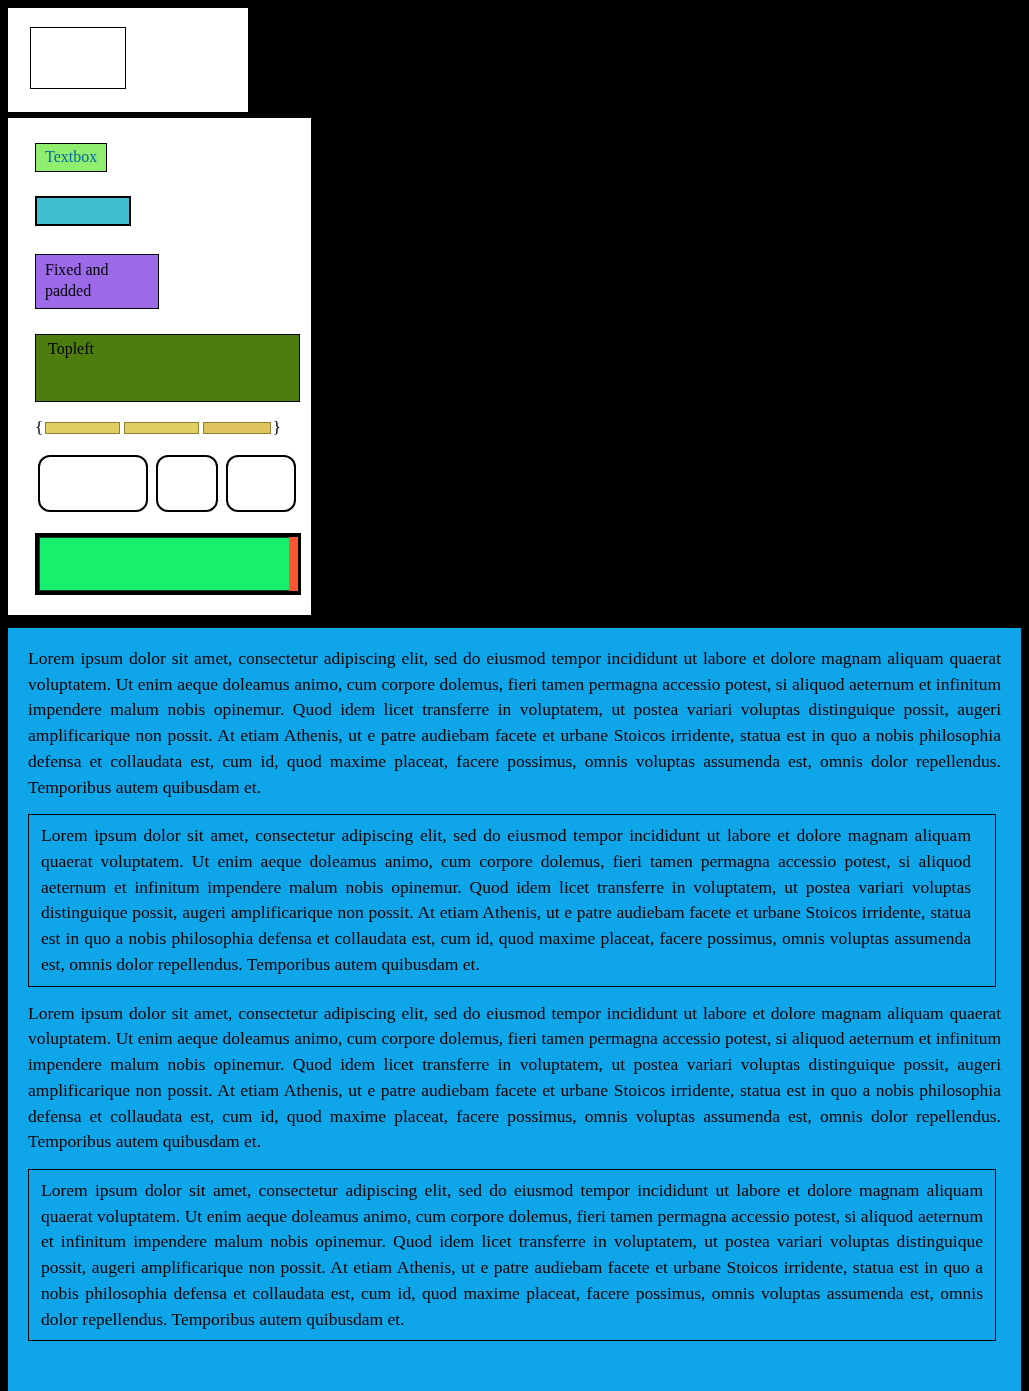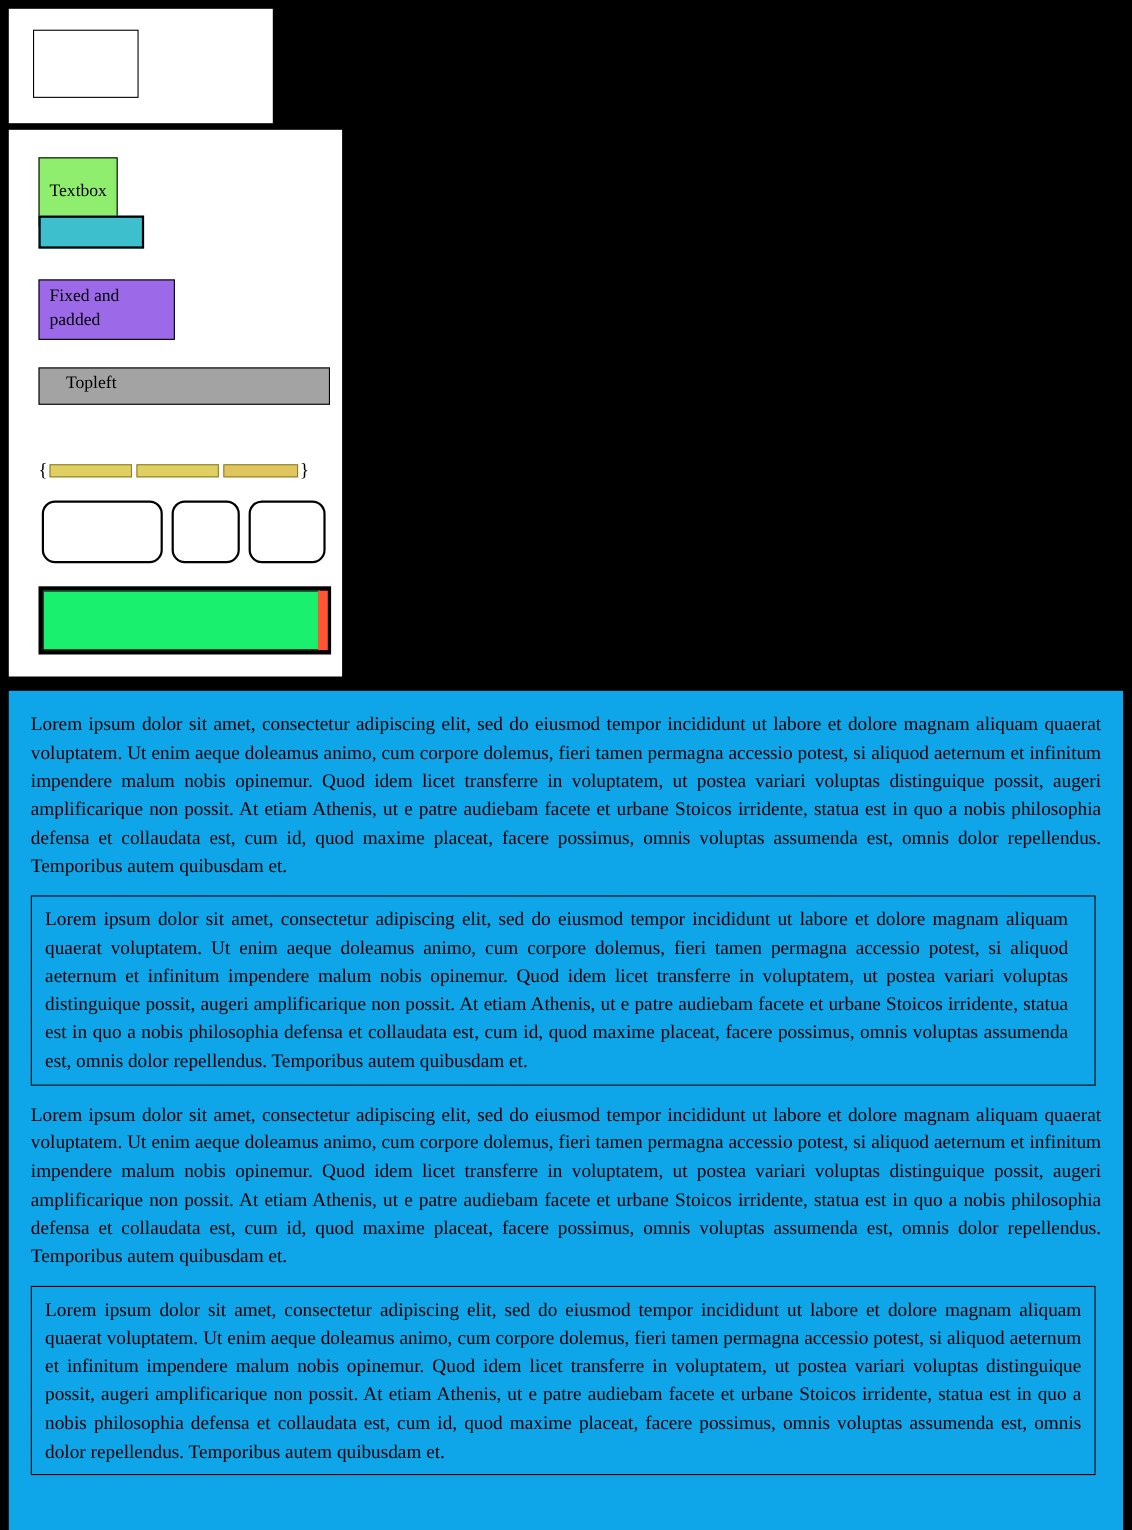--- a/index.html
+++ b/index.html
@@ -45,23 +45,23 @@
     background: #ffffff;
   }
 
   .box-textbox {
     position: absolute;
     left: 27px;
     top: 25px;
     background: #90ee6e;
     border: 1.4px solid #000000;
     box-sizing: border-box;
-    padding: 20px 9px;
+    padding: 3px 9px;
     font-size: 16px;
-    color: #000000;
+    color: #0369a1;
     line-height: 1.3;
   }
 
   .box-teal {
     position: absolute;
     left: 27px;
     top: 78px;
     width: 96px;
     height: 30px;
     background: #3dbfce;
@@ -82,25 +82,25 @@
     font-size: 16px;
     line-height: 1.32;
     color: #000000;
   }
 
   .box-topleft {
     position: absolute;
     left: 27px;
     top: 216px;
     width: 265px;
-    height: 34px;
-    background: #a3a3a3;
+    height: 68px;
+    background: #4d7c0f;
     border: 1.4px solid #000000;
     box-sizing: border-box;
-    padding: 5px 24px;
+    padding: 5px 12px;
     font-size: 16px;
     color: #000000;
   }
 
   
   .brace-row {
     position: absolute;
     left: 27px;
     top: 297px;
     width: 246px;

